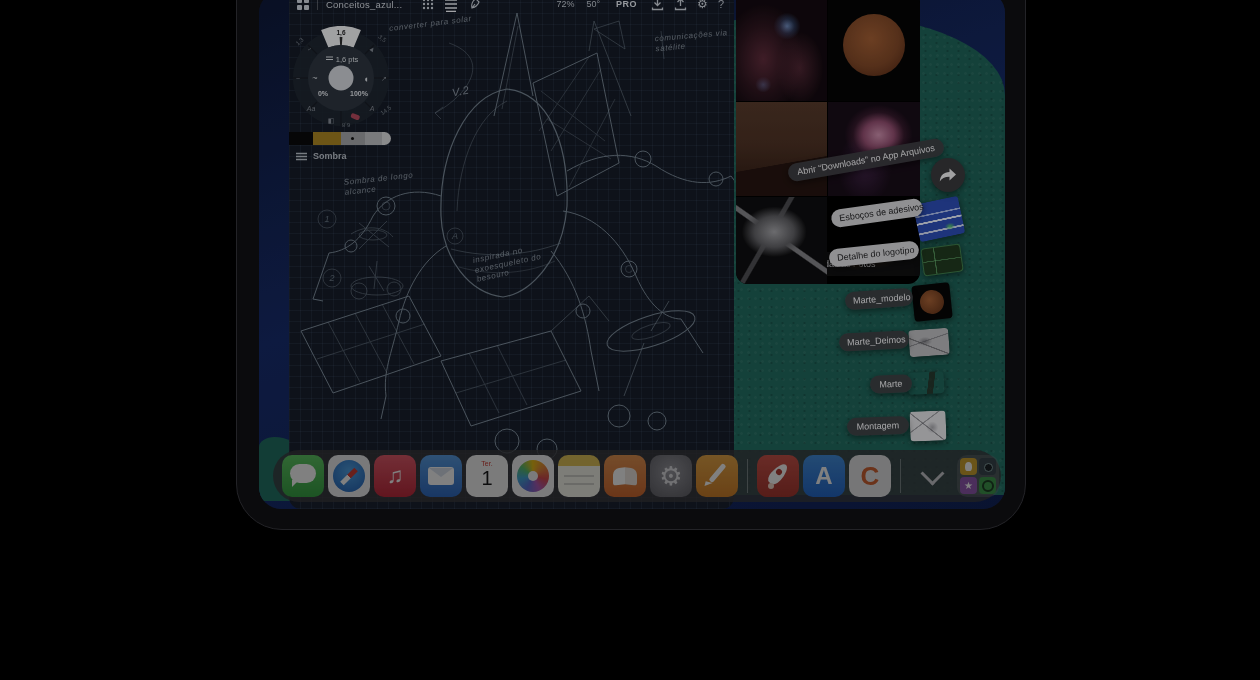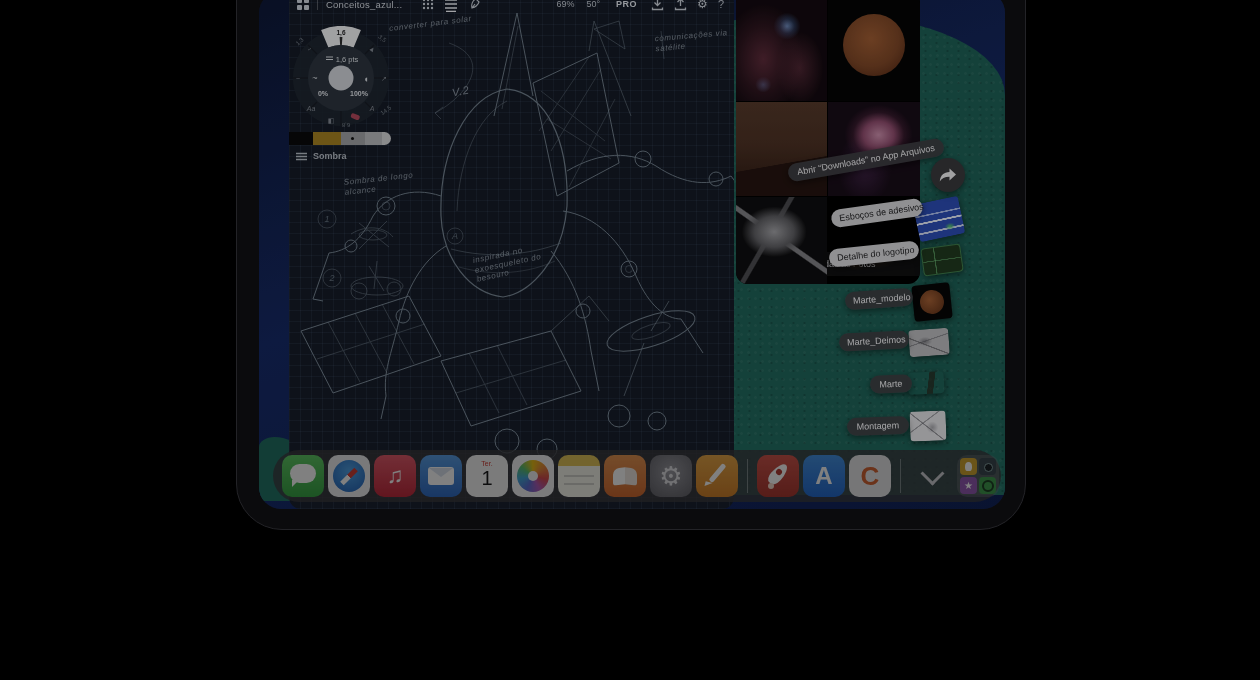--- a/index.html
+++ b/index.html
@@ -104,21 +104,21 @@
                 </g>
                 <line x1="2" y1="14.4" x2="12" y2="14.4" stroke="#e8eaee" stroke-width="1.4"></line>
               </svg>
           </span>
           <span class="ico" style="margin-left:11px;">
             <svg width="12" height="12">
                 <path d="M3,10 C2,6 4,2 7,1 L10,4 C9,7 7,9 3,10 Z M3,10 L6,6" fill="none" stroke="#c2c8d0" stroke-width="1.1"></path>
               </svg>
           </span>
           <span style="flex:1"></span>
-          <span class="meta">69%</span>
+          <span class="meta">72%</span>
           <span class="meta" style="margin-left:12px;">50°</span>
           <span class="pro" style="margin-left:16px;">PRO</span>
           <span class="ico" style="margin-left:14px;">
             <svg width="13" height="13">
                 <g stroke="#c2c8d0" stroke-width="1.3" fill="none">
                   <path d="M6.5,1 L6.5,7"></path>
                   <path d="M3.5,4.5 L6.5,7.5 L9.5,4.5"></path>
                   <path d="M1.5,9.5 L1.5,11.5 L11.5,11.5 L11.5,9.5"></path>
                 </g>
               </svg>

